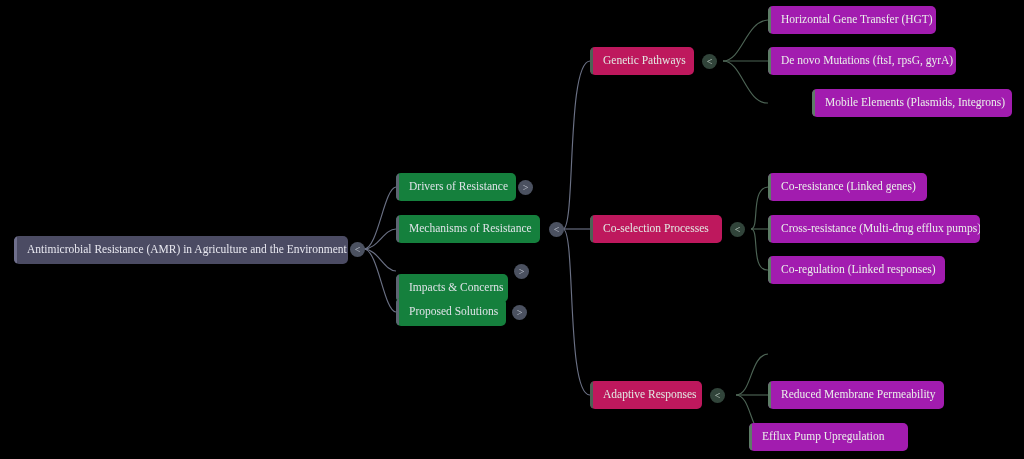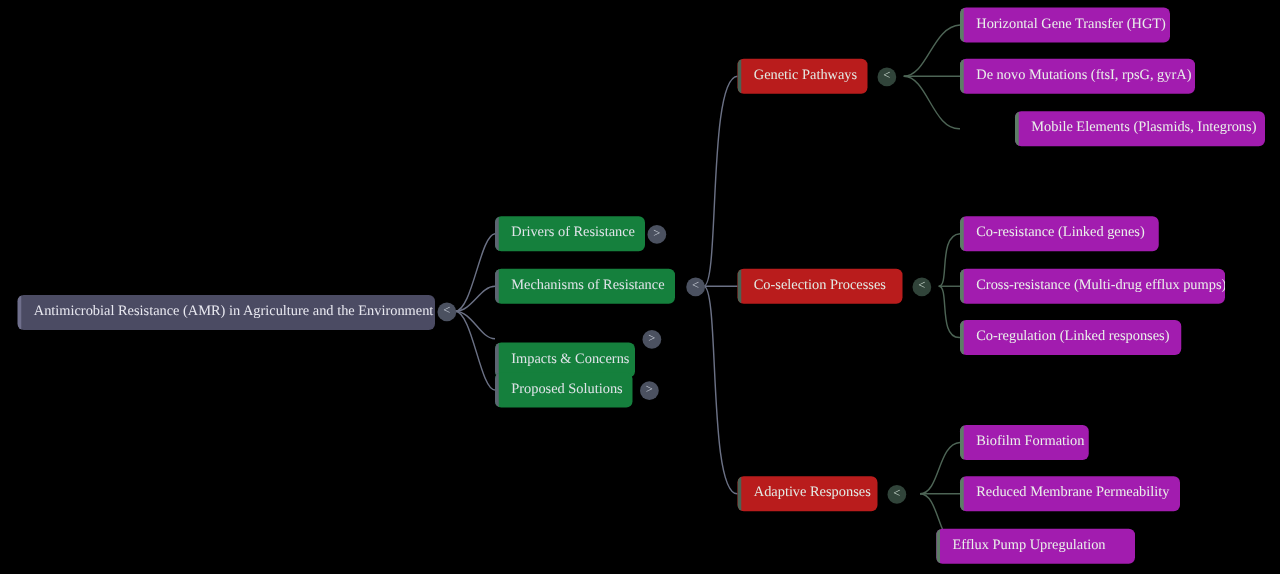--- a/index.html
+++ b/index.html
@@ -60,21 +60,21 @@
   .node.lvl2 {
     background: #15803d;
     height: 28px;
     font-size: 11.5px;
     color: #dfe3e8;
   }
   .node.lvl2 .accent { background: #5d6472; }
 
   
   .node.lvl3 {
-    background: #b91c1c;
+    background: #be185d;
     height: 28px;
     font-size: 11.5px;
     color: #e3eae4;
   }
   .node.lvl3 .accent { background: #4a6355; }
 
   
   .node.leaf {
     background: #a21caf;
     height: 28px;
@@ -224,24 +224,20 @@
   </div>
   <div class="node leaf" style="left:768px; top:215px; width:212px;">
     <span class="accent"></span>
     <span class="label">Cross-resistance (Multi-drug efflux pumps)</span>
   </div>
   <div class="node leaf" style="left:768px; top:256px; width:177px;">
     <span class="accent"></span>
     <span class="label">Co-regulation (Linked responses)</span>
   </div>
 
-  <div class="node leaf" style="left:768px; top:340px; width:103px;">
-    <span class="accent"></span>
-    <span class="label">Biofilm Formation</span>
-  </div>
   <div class="node leaf" style="left:768px; top:381px; width:176px;">
     <span class="accent"></span>
     <span class="label">Reduced Membrane Permeability</span>
   </div>
   <div class="node leaf" style="left:749px; top:423px; width:159px;">
     <span class="accent"></span>
     <span class="label">Efflux Pump Upregulation</span>
   </div>
 
 </div>

